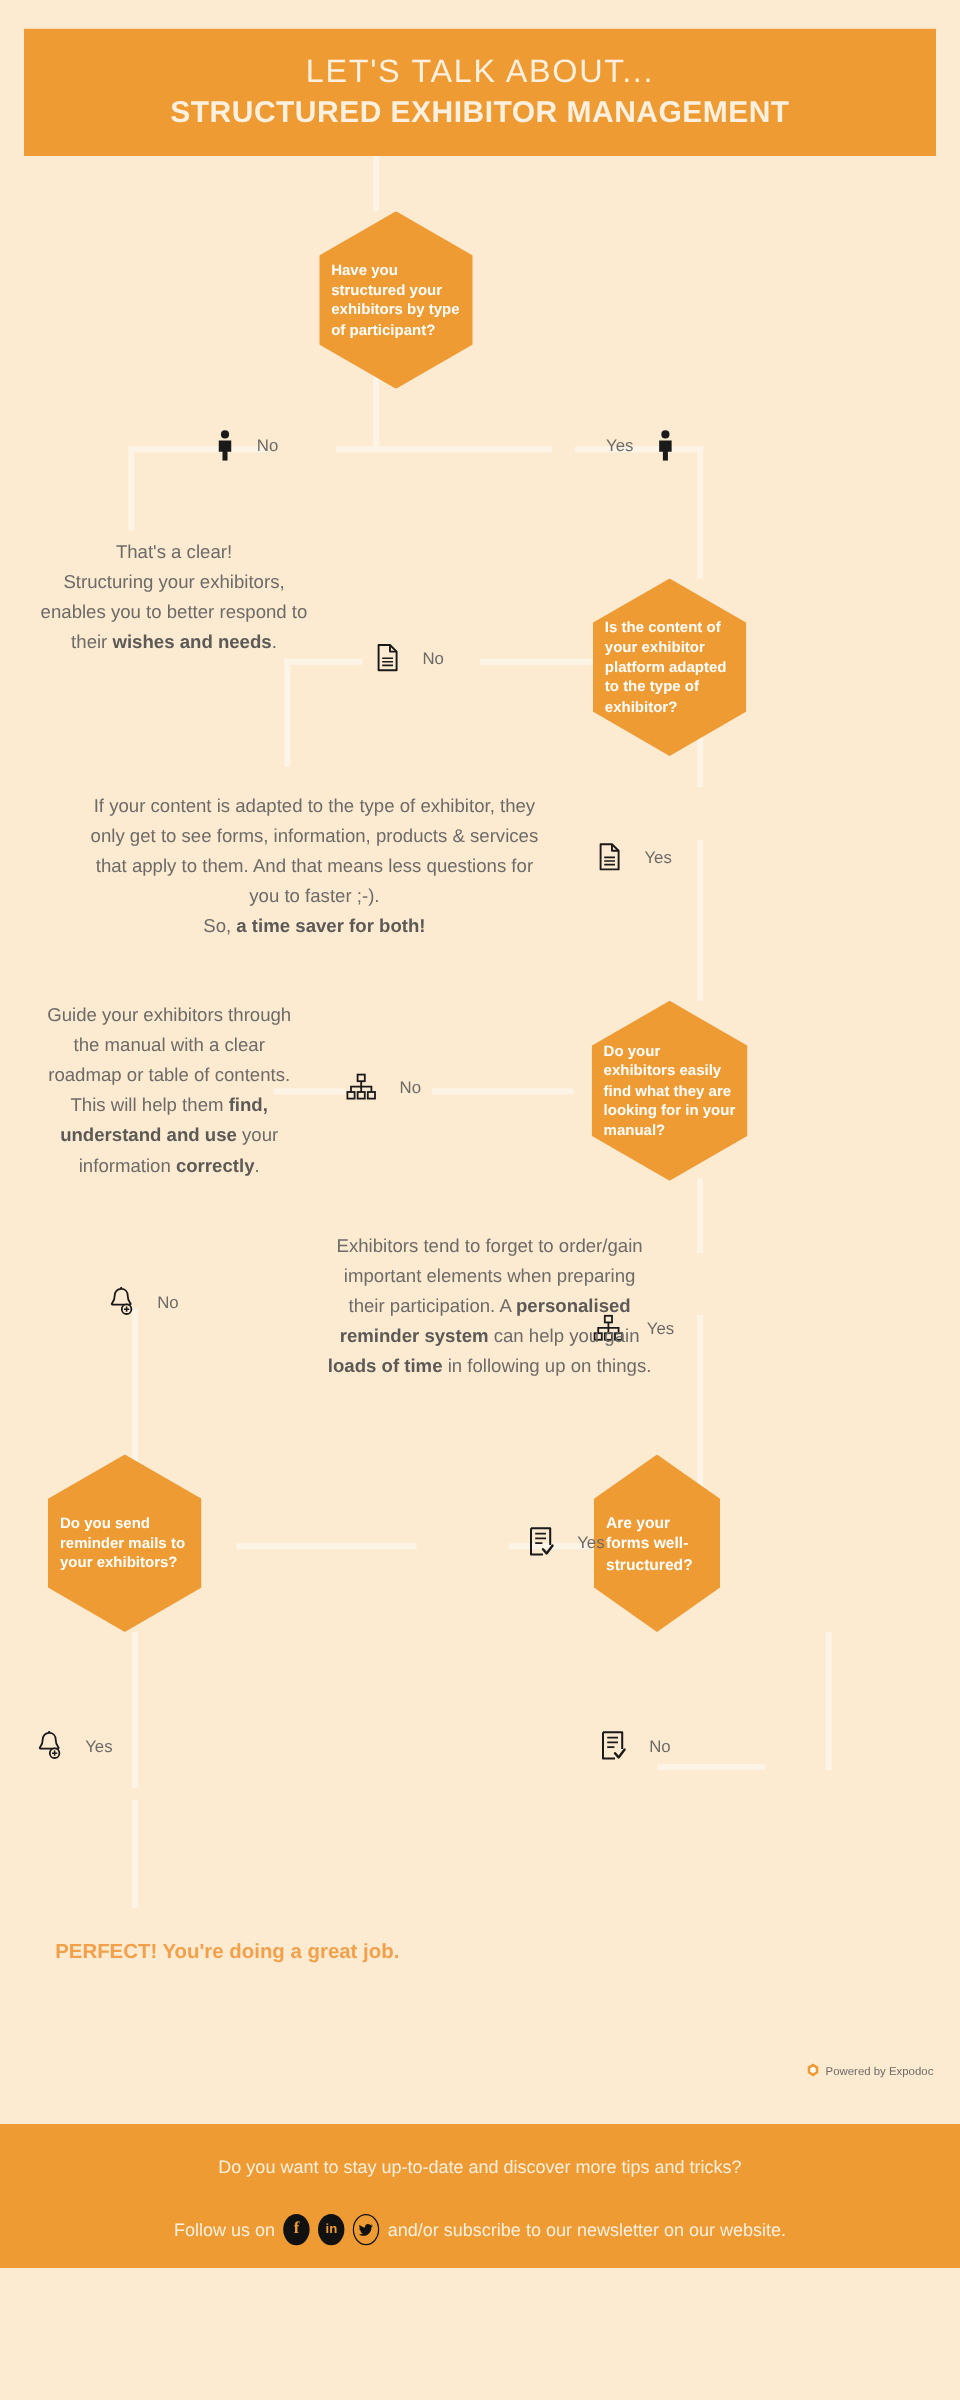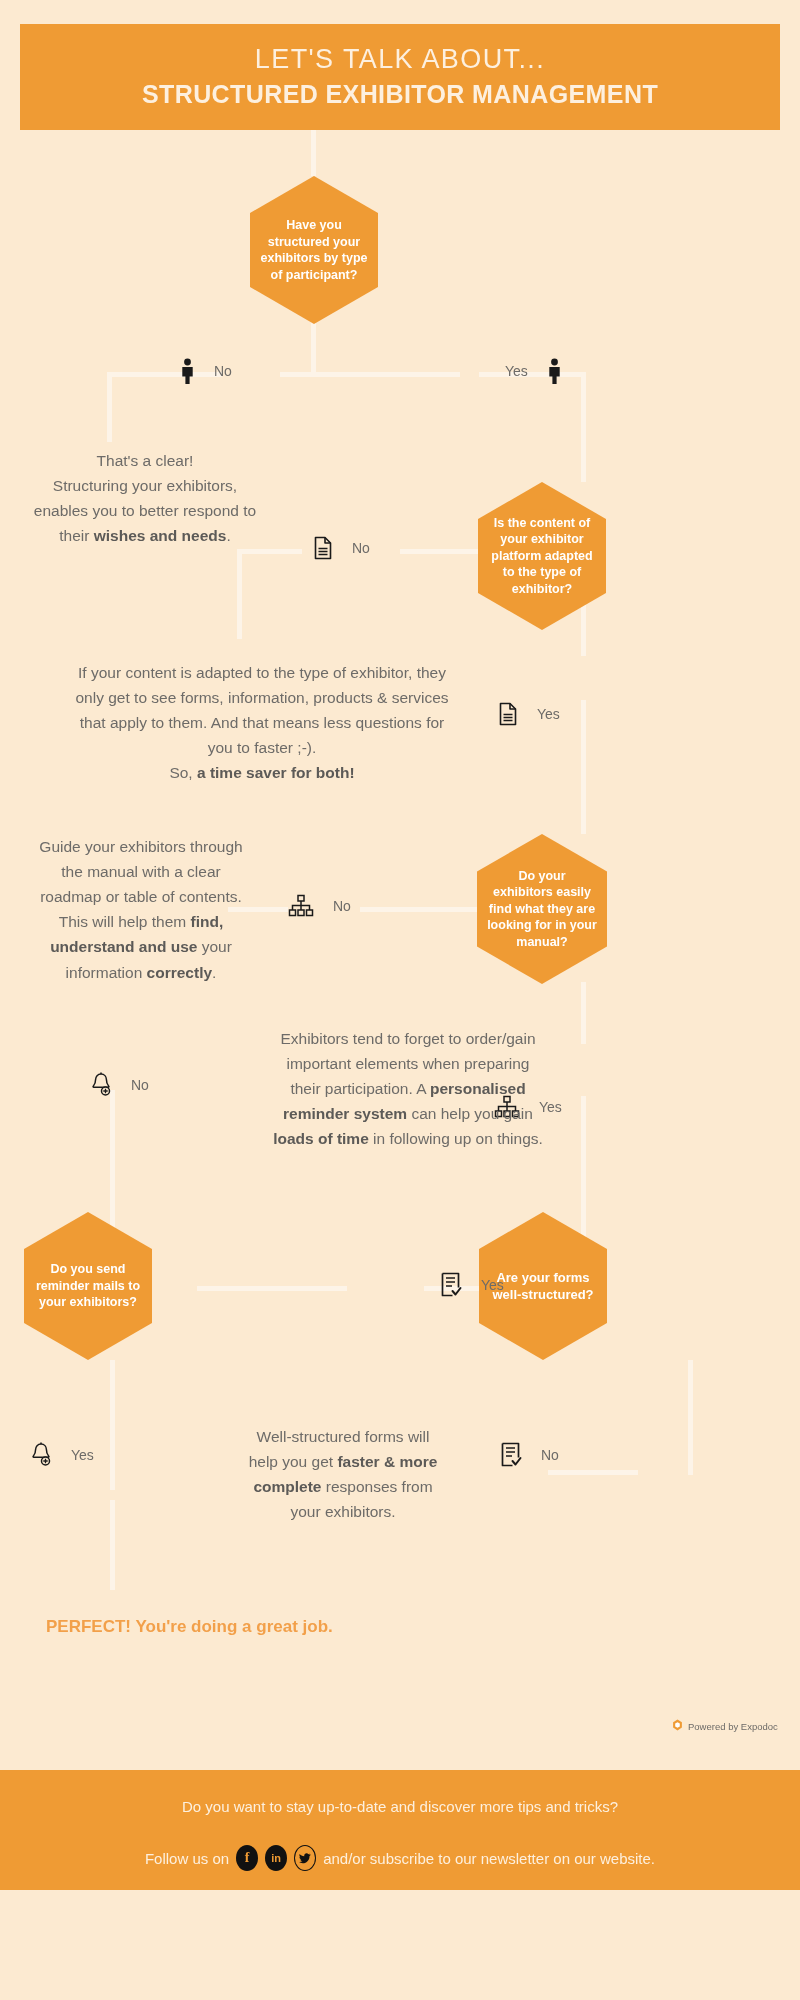--- a/index.html
+++ b/index.html
@@ -45,25 +45,26 @@
     position: absolute;
     background: #fdf4e8;
   }
 
   
   .hex {
     position: absolute;
     background: #ef9b34;
     clip-path: polygon(50% 0%, 100% 25%, 100% 75%, 50% 100%, 0% 75%, 0% 25%);
     display: flex; align-items: center; justify-content: center;
-    text-align: center;
+    text-align: left;
     color: #ffffff;
     font-weight: 700;
     line-height: 1.32;
     padding: 0 10px;
+    margin-left: 16px;
   }
 
   
   .branch {
     position: absolute;
     display: flex; align-items: center; gap: 19px;
     color: #6d6b68;
     font-size: 14px;
     font-weight: 400;
     white-space: nowrap;
@@ -184,21 +185,21 @@
   </div>
 
   <div class="hex" style="left:478px;top:482px;width:128px;height:148px;font-size:12.5px;">
     <span>Is the content of your exhibitor platform adapted to the type of exhibitor?</span>
   </div>
 
   <div class="hex" style="left:477px;top:834px;width:130px;height:150px;font-size:12.5px;">
     <span>Do your exhibitors easily find what they are looking for in your manual?</span>
   </div>
 
-  <div class="hex" style="left:479px;top:1212px;width:128px;height:148px;font-size:13px;">
+  <div class="hex" style="left:479px;top:1212px;width:105px;height:148px;font-size:13px;">
     <span>Are your forms well-structured?</span>
   </div>
 
   <div class="hex" style="left:24px;top:1212px;width:128px;height:148px;font-size:12.5px;">
     <span>Do you send reminder mails to your exhibitors?</span>
   </div>
 
   <div class="branch" style="left:180px;top:358px;">
     <span class="ic">
       <svg width="15" height="26" viewBox="0 0 15 26">
@@ -356,30 +357,20 @@
       <span>their participation. A </span><b>personalised</b>
     </div>
     <div>
       <b>reminder system</b><span> can help you gain</span>
     </div>
     <div>
       <b>loads of time</b><span> in following up on things.</span>
     </div>
   </div>
 
-  <div class="para" style="left:218px;top:1424px;width:250px;">
-    <div>Well-structured forms will</div>
-    <div>
-      <span>help you get </span><b>faster &amp; more</b>
-    </div>
-    <div>
-      <b>complete</b><span> responses from</span>
-    </div>
-    <div>your exhibitors.</div>
-  </div>
 
   <div class="perfect" style="left:46px;top:1617px;">
     <span>PERFECT!</span><span>  You're doing a great job.</span>
   </div>
 
   <div class="powered" style="left:672px;top:1719px;">
     <span>
       <svg width="11" height="12" viewBox="0 0 11 12">
         <path d="M5.5 0.6l4.4 2.6v5.2L5.5 11.4 1.1 8.4V3.2z" fill="#ef9b34"></path>
         <path d="M5.5 3.2l2.3 1.4v2.8L5.5 8.8 3.2 7.4V4.6z" fill="#fff"></path>

